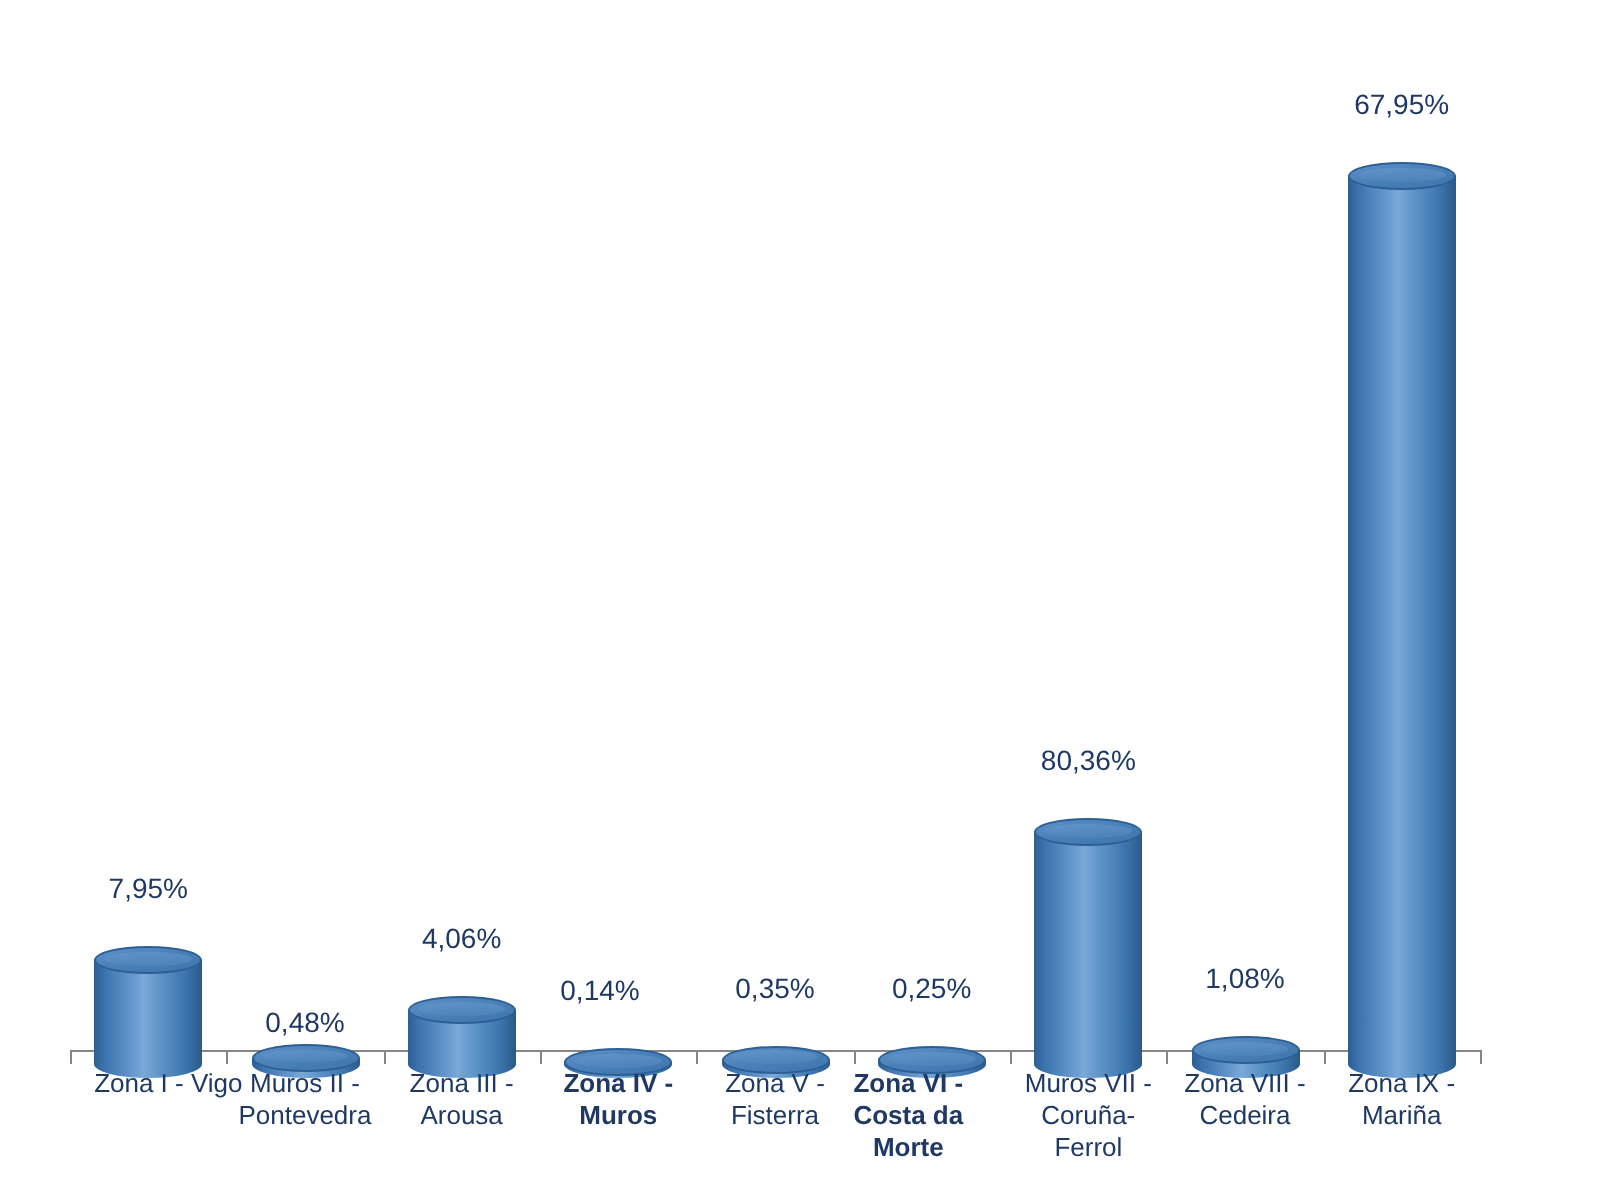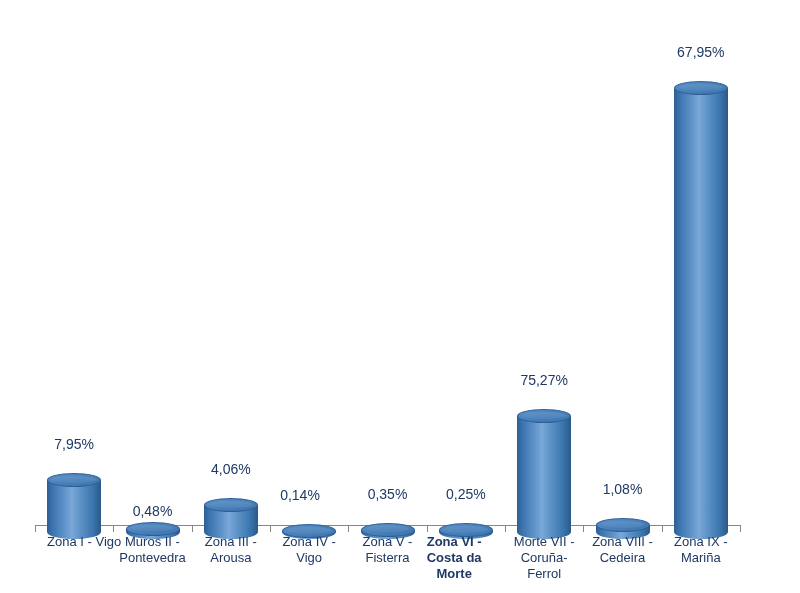--- a/index.html
+++ b/index.html
@@ -188,51 +188,51 @@
           </div>
         </div>
       </div>
     <div id="value-labels">
         <div class="value-label" style="left: 24.1667px; width: 100px; top: 436.104px;">7,95%</div>
         <div class="value-label" style="left: 102.5px; width: 100px; top: 484.867px; margin-top: 18px;">0,48%</div>
         <div class="value-label" style="left: 180.833px; width: 100px; top: 461.497px;">4,06%</div>
         <div class="value-label" style="left: 250px; width: 100px; top: 487.086px;">0,14%</div>
         <div class="value-label" style="left: 337.5px; width: 100px; top: 485.715px;">0,35%</div>
         <div class="value-label" style="left: 415.833px; width: 100px; top: 486.368px;">0,25%</div>
-        <div class="value-label" style="left: 494.167px; width: 100px; top: 372.262px;">75,27%</div>
+        <div class="value-label" style="left: 494.167px; width: 100px; top: 372.262px;">80,36%</div>
         <div class="value-label" style="left: 572.5px; width: 100px; top: 480.95px;">1,08%</div>
         <div class="value-label" style="left: 650.833px; width: 100px; top: 44.4375px;">67,95%</div>
       </div>
     <div id="cat-labels">
         <div class="cat-label" style="left: 35px; width: 78.3333px; margin-left: 10px;">
           <div>Zona I - Vigo</div>
         </div>
         <div class="cat-label" style="left: 113.333px; width: 78.3333px;">
           <div>Muros II -</div>
           <div>Pontevedra</div>
         </div>
         <div class="cat-label" style="left: 191.667px; width: 78.3333px;">
           <div>Zona III -</div>
           <div>Arousa</div>
         </div>
-        <div class="cat-label" style="left: 270px; width: 78.3333px;">
+        <div class="cat-label" style="left: 270px; width: 78.3333px; font-weight: bold;">
           <div>Zona IV -</div>
-          <div>Vigo</div>
+          <div>Muros</div>
         </div>
         <div class="cat-label" style="left: 348.333px; width: 78.3333px;">
           <div>Zona V -</div>
           <div>Fisterra</div>
         </div>
         <div class="cat-label" style="left: 415px; width: 78.3333px; font-weight: bold;">
           <div>Zona VI -</div>
           <div>Costa da</div>
           <div>Morte</div>
         </div>
         <div class="cat-label" style="left: 505px; width: 78.3333px;">
-          <div>Morte VII -</div>
+          <div>Muros VII -</div>
           <div>Coruña-</div>
           <div>Ferrol</div>
         </div>
         <div class="cat-label" style="left: 583.333px; width: 78.3333px;">
           <div>Zona VIII -</div>
           <div>Cedeira</div>
         </div>
         <div class="cat-label" style="left: 661.667px; width: 78.3333px;">
           <div>Zona IX -</div>
           <div>Mariña</div>

